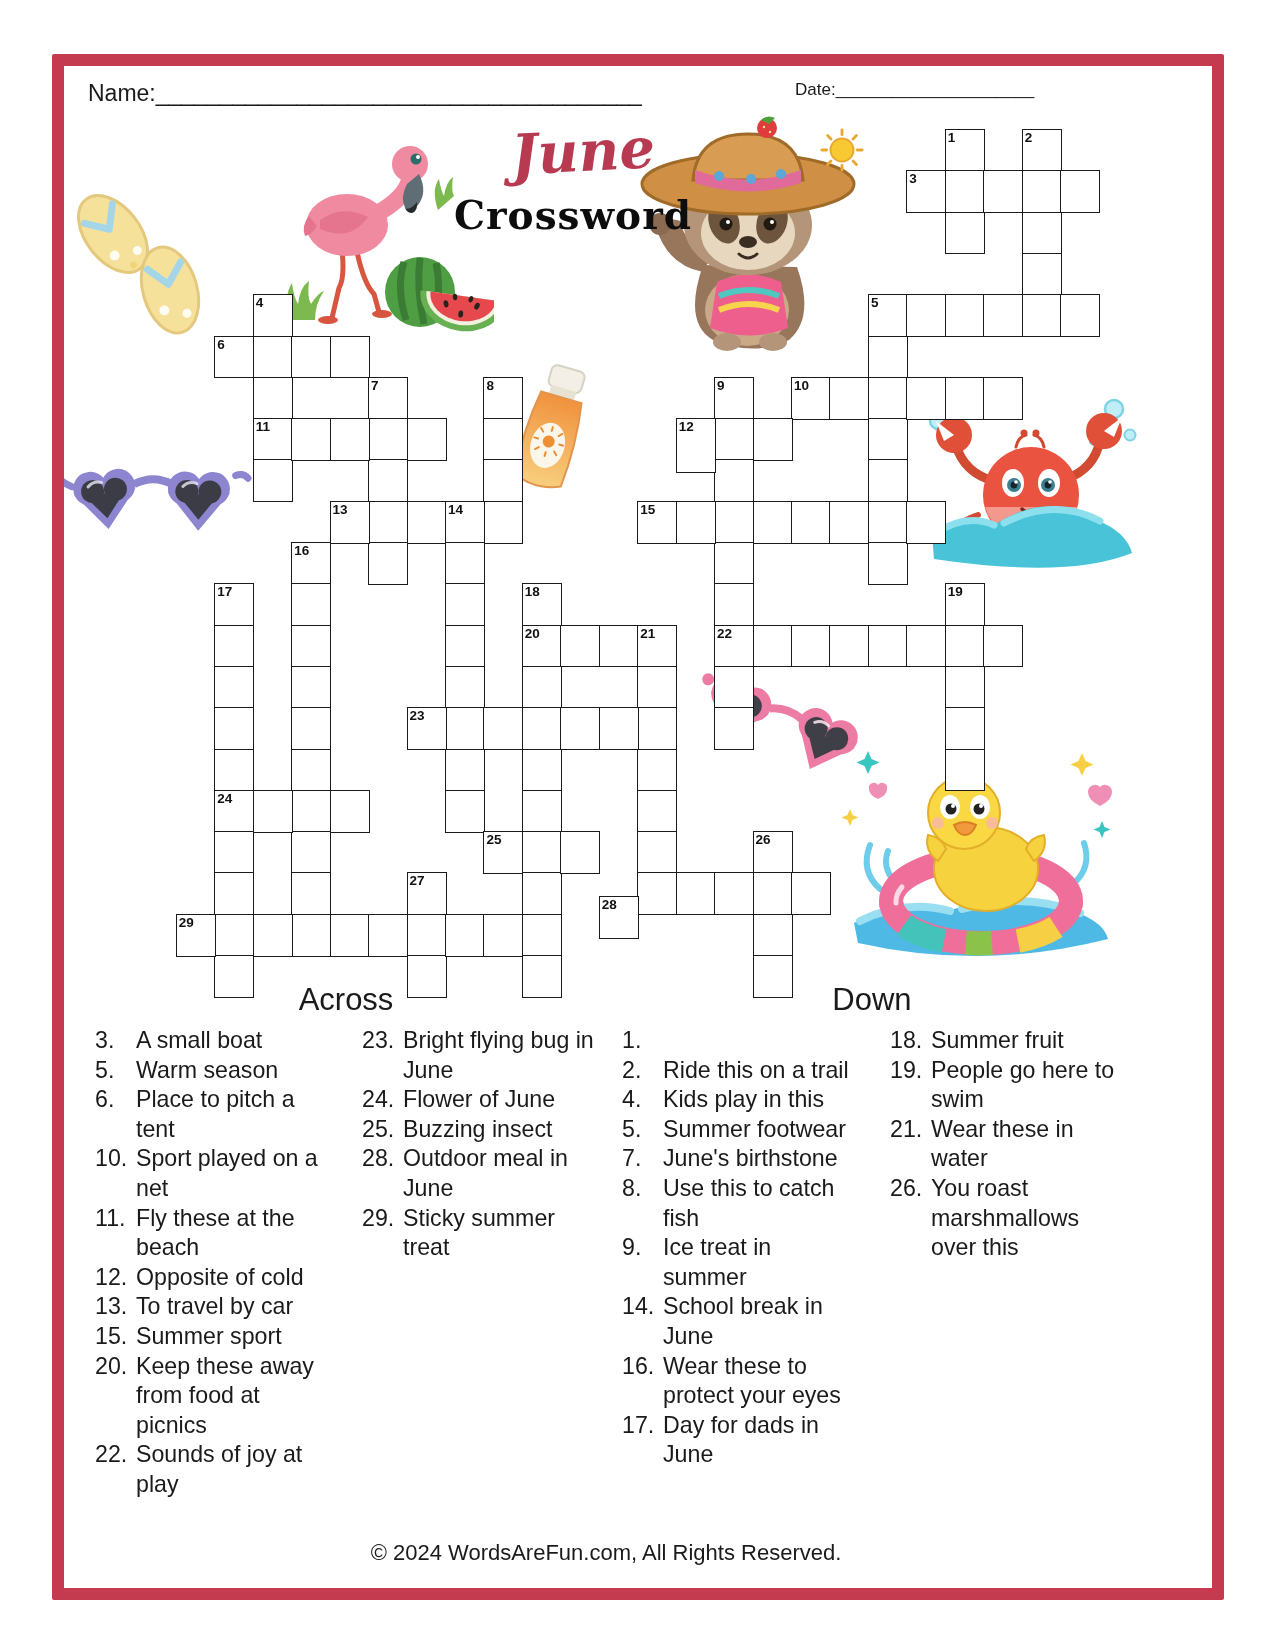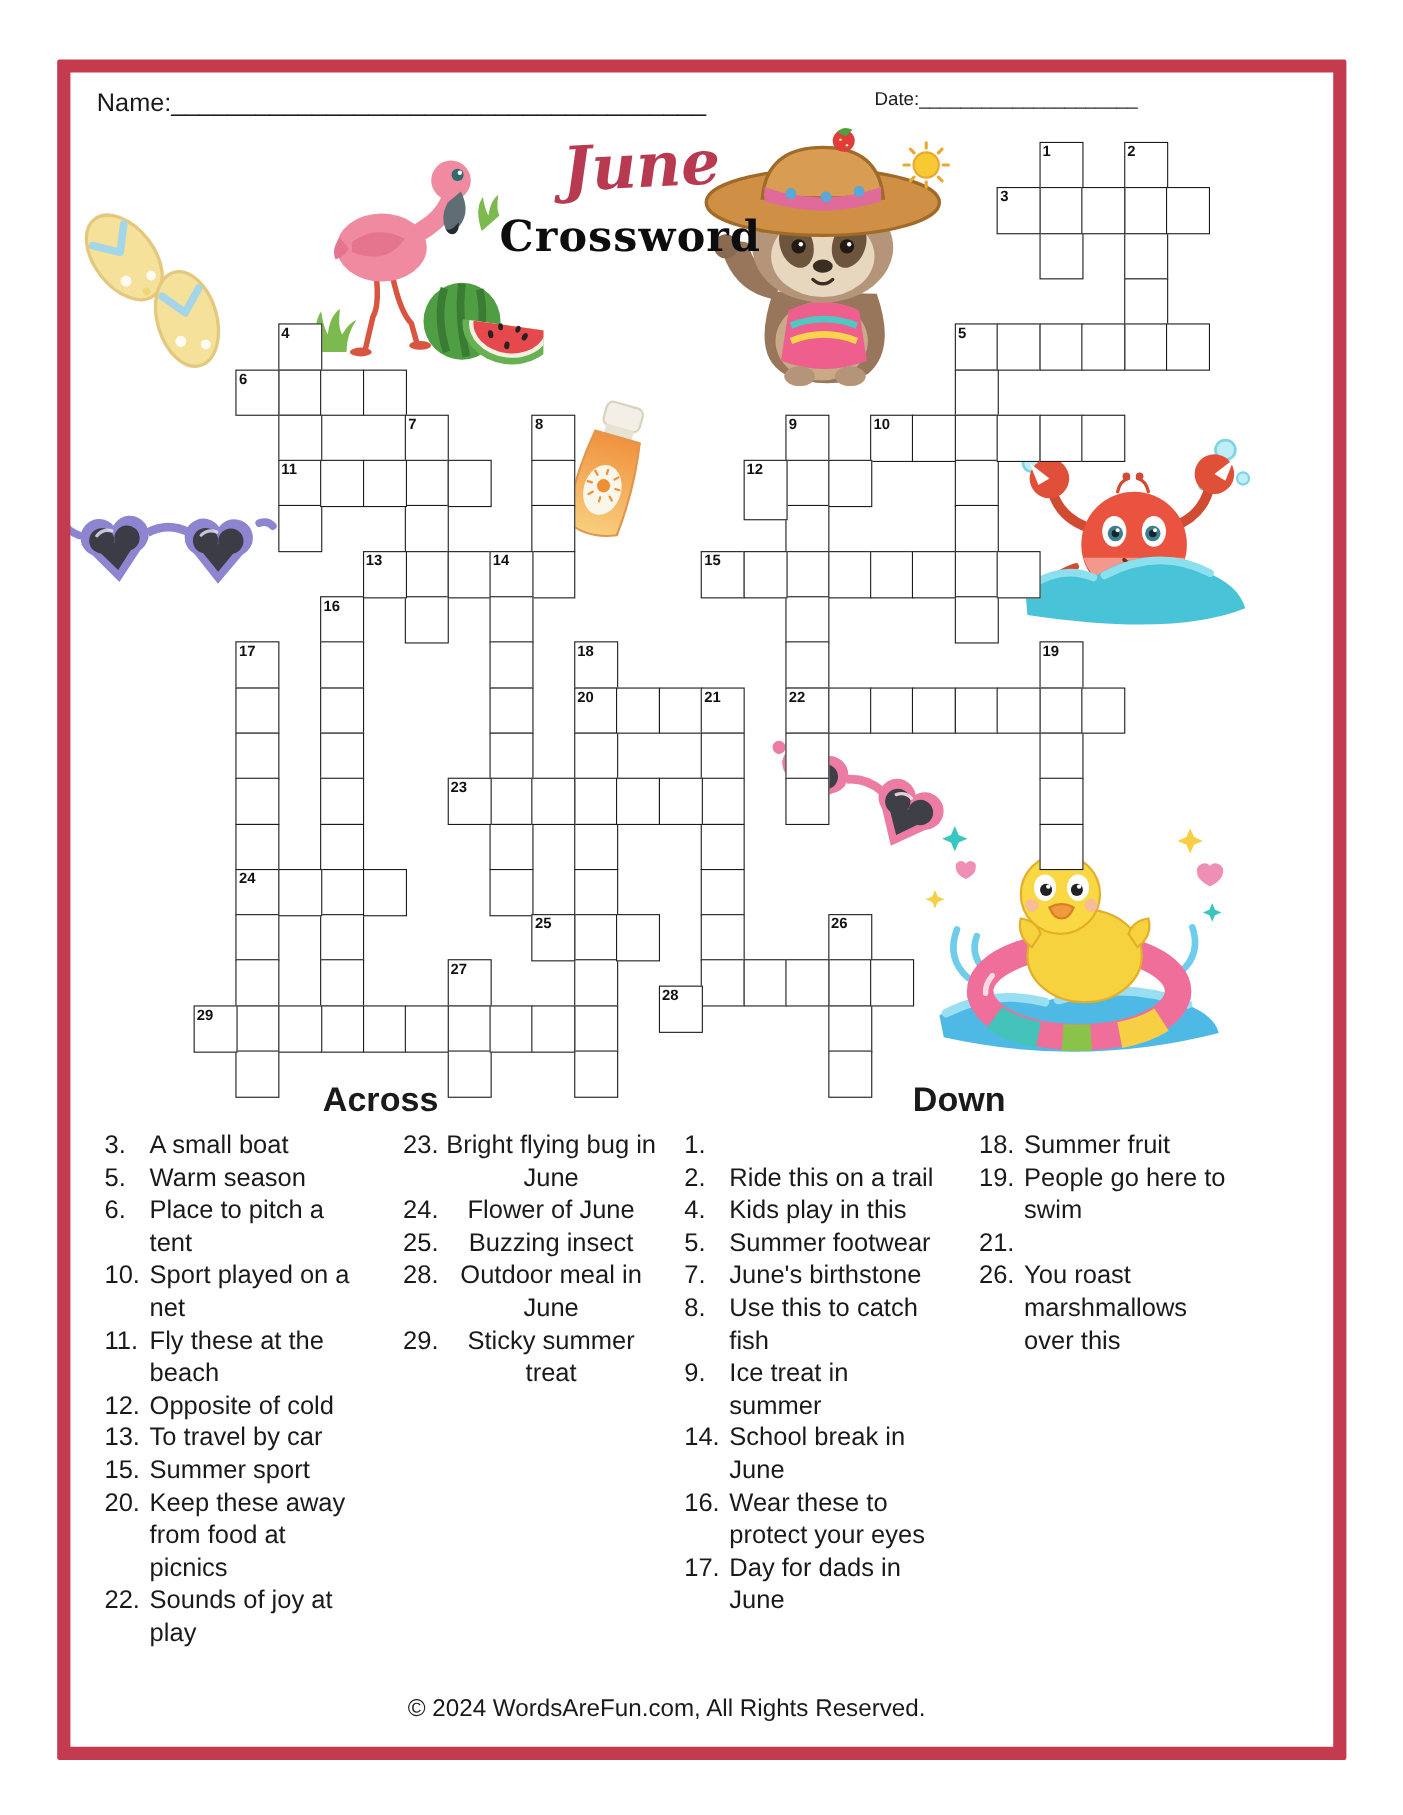--- a/index.html
+++ b/index.html
@@ -32,26 +32,26 @@
   #flipflops{left:68px;top:172px;width:150px;height:180px;}
   #flamingo{left:262px;top:130px;width:232px;height:207px;}
   #sloth{left:615px;top:110px;width:266px;height:250px;}
   #sun{left:818px;top:126px;width:48px;height:48px;}
   #sunscreen{left:505px;top:360px;width:95px;height:142px;}
   #pglasses{left:60px;top:436px;width:192px;height:132px;}
   #crab{left:916px;top:383px;width:232px;height:197px;}
   #pinkglasses{left:688px;top:652px;width:188px;height:138px;}
   #duck{left:834px;top:733px;width:294px;height:233px;}
   
-  .clhead{position:absolute;font-size:31px;font-weight:bold;z-index:5;text-align:center;width:220px;}
+  .clhead{position:absolute;font-size:31px;font-weight:normal;z-index:5;text-align:center;width:220px;}
   #h-across{left:236px;top:982px;}
   #h-down{left:762px;top:982px;}
   .cluecol{position:absolute;z-index:5;}
   #ac1{left:95px;top:1026px;width:246px;}
-  #ac2{left:362px;top:1026px;width:240px;text-align:center;}
+  #ac2{left:362px;top:1026px;width:240px;}
   #dc1{left:622px;top:1026px;width:240px;}
   #dc2{left:890px;top:1026px;width:232px;}
   .clue{display:flex;font-size:23.2px;line-height:29.6px;}
   .cn{flex:0 0 41px;}
   #ac1 .ct{width:186px;}
   #ac2 .ct{width:196px;}
   #dc1 .ct{width:193px;}
   #dc2 .ct{width:185px;}
   .ct{flex:0 0 auto;}
   .footer{position:absolute;left:0;top:1540px;width:1212px;text-align:center;font-size:22px;z-index:5;}
@@ -610,20 +610,21 @@
       <div class="clue">
         <span class="cn">18.</span>
         <span class="ct">Summer fruit</span>
       </div>
       <div class="clue">
         <span class="cn">19.</span>
         <span class="ct">People go here to swim</span>
       </div>
       <div class="clue">
         <span class="cn">21.</span>
+        <span class="ct">Wear these in water</span>
       </div>
       <div class="clue">
         <span class="cn">26.</span>
         <span class="ct">You roast marshmallows over this</span>
       </div>
     </div>
 
   <div class="footer">© 2024 WordsAreFun.com, All Rights Reserved.</div>
 </div>
 

